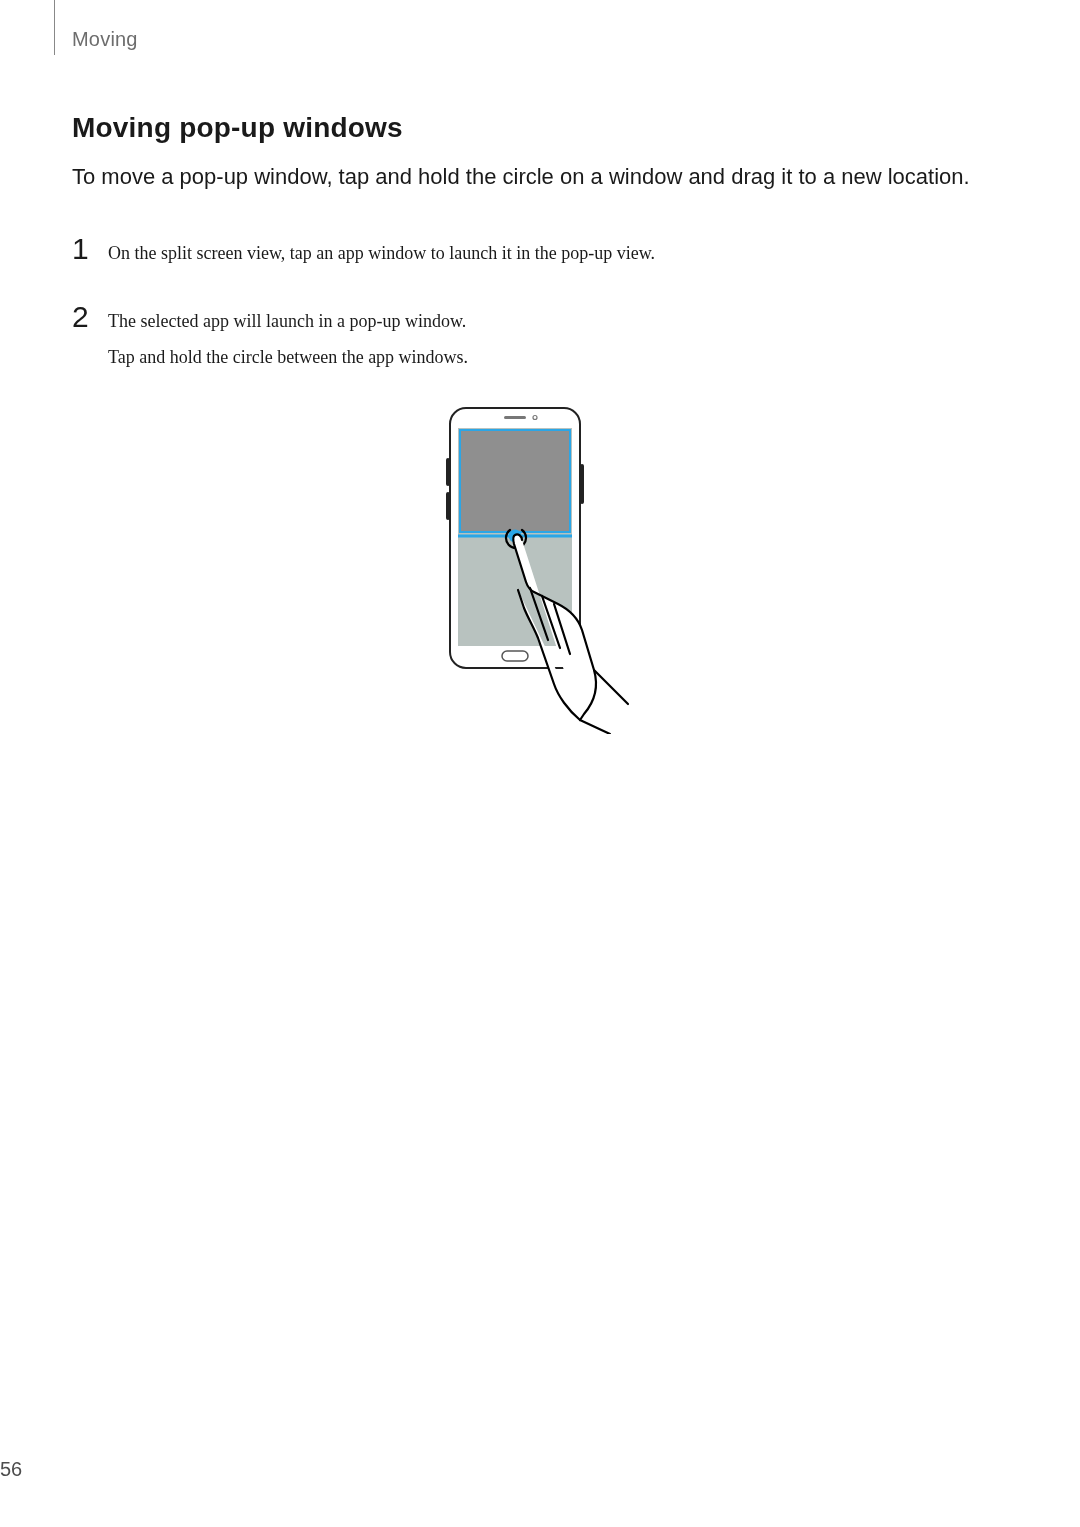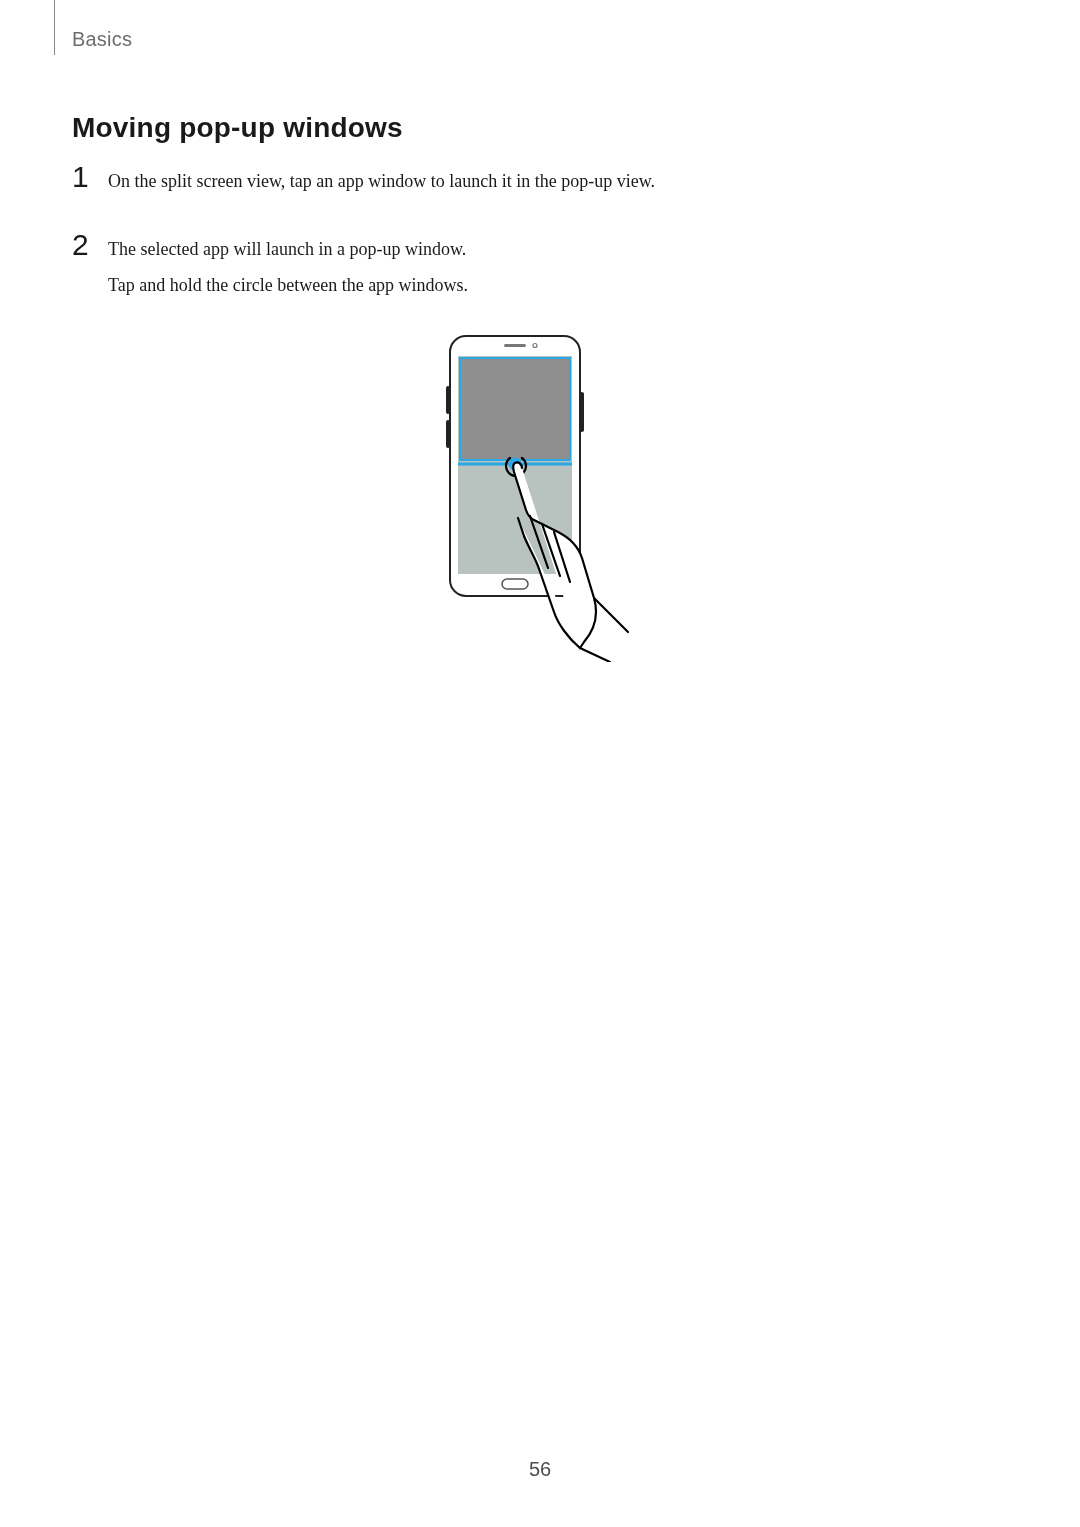--- a/index.html
+++ b/index.html
@@ -86,36 +86,36 @@
     width: 100%;
     display: flex;
     justify-content: center;
     margin-top: 18px;
   }
   .page-number {
     position: absolute;
     left: 0;
     bottom: 46px;
     width: 1080px;
-    text-align: center;
     font-size: 20px;
     color: #4d4d4d;
   }
 </style>
 </head>
 <body>
 
 <div class="page">
 
   <div class="top-rule"></div>
-  <div class="breadcrumb">Basics</div>
+  <div class="breadcrumb">Moving</div>
 
   <div class="content">
 
     <h2 class="section">Moving pop-up windows</h2>
+    <p class="body">To move a pop-up window, tap and hold the circle on a window and drag it to a new location.</p>
 
 
     <ol class="steps">
       <li>
         <div class="num">1</div>
         <div class="step-body">
           <p>On the split screen view, tap an app window to launch it in the pop-up view.</p>
         </div>
       </li>
       <li>

